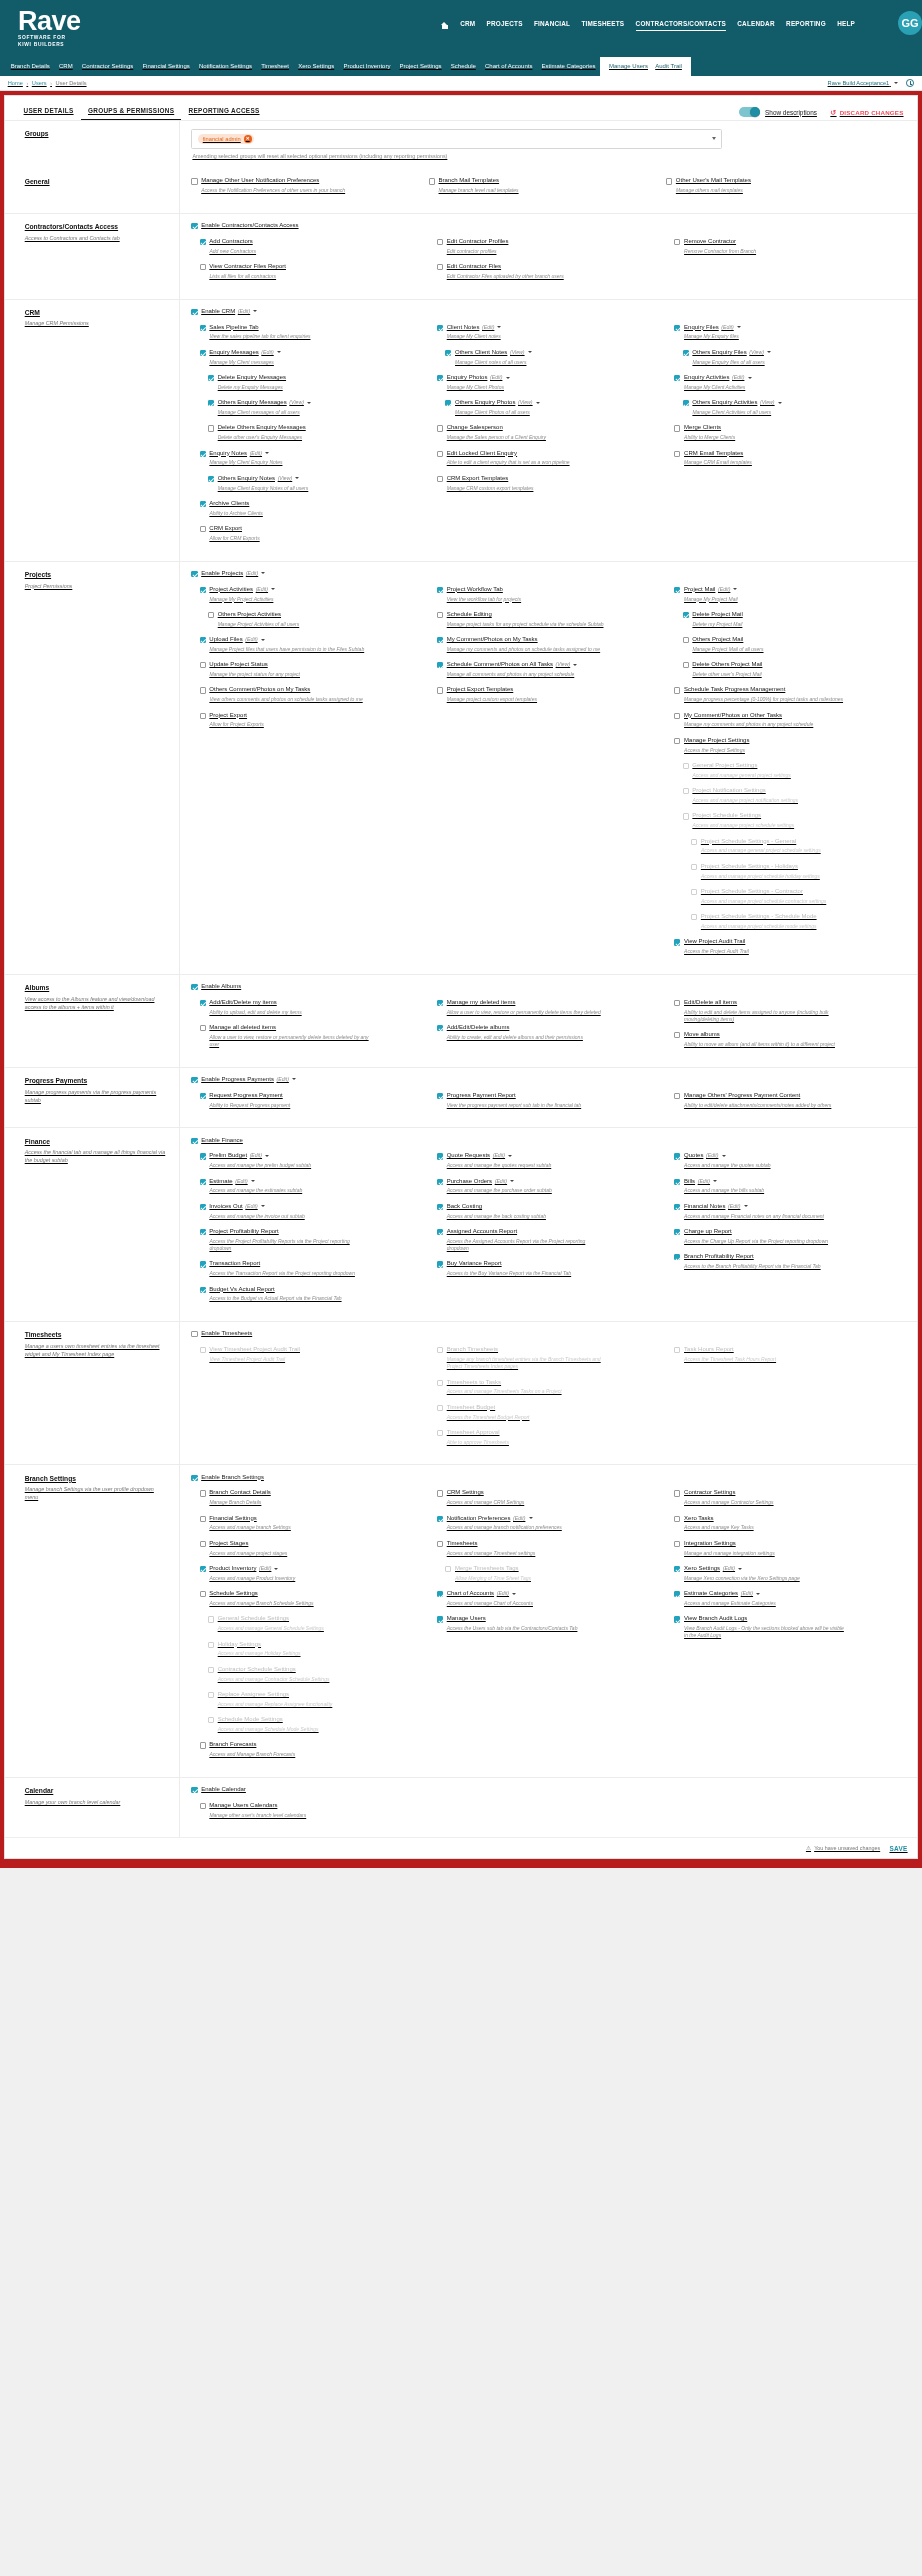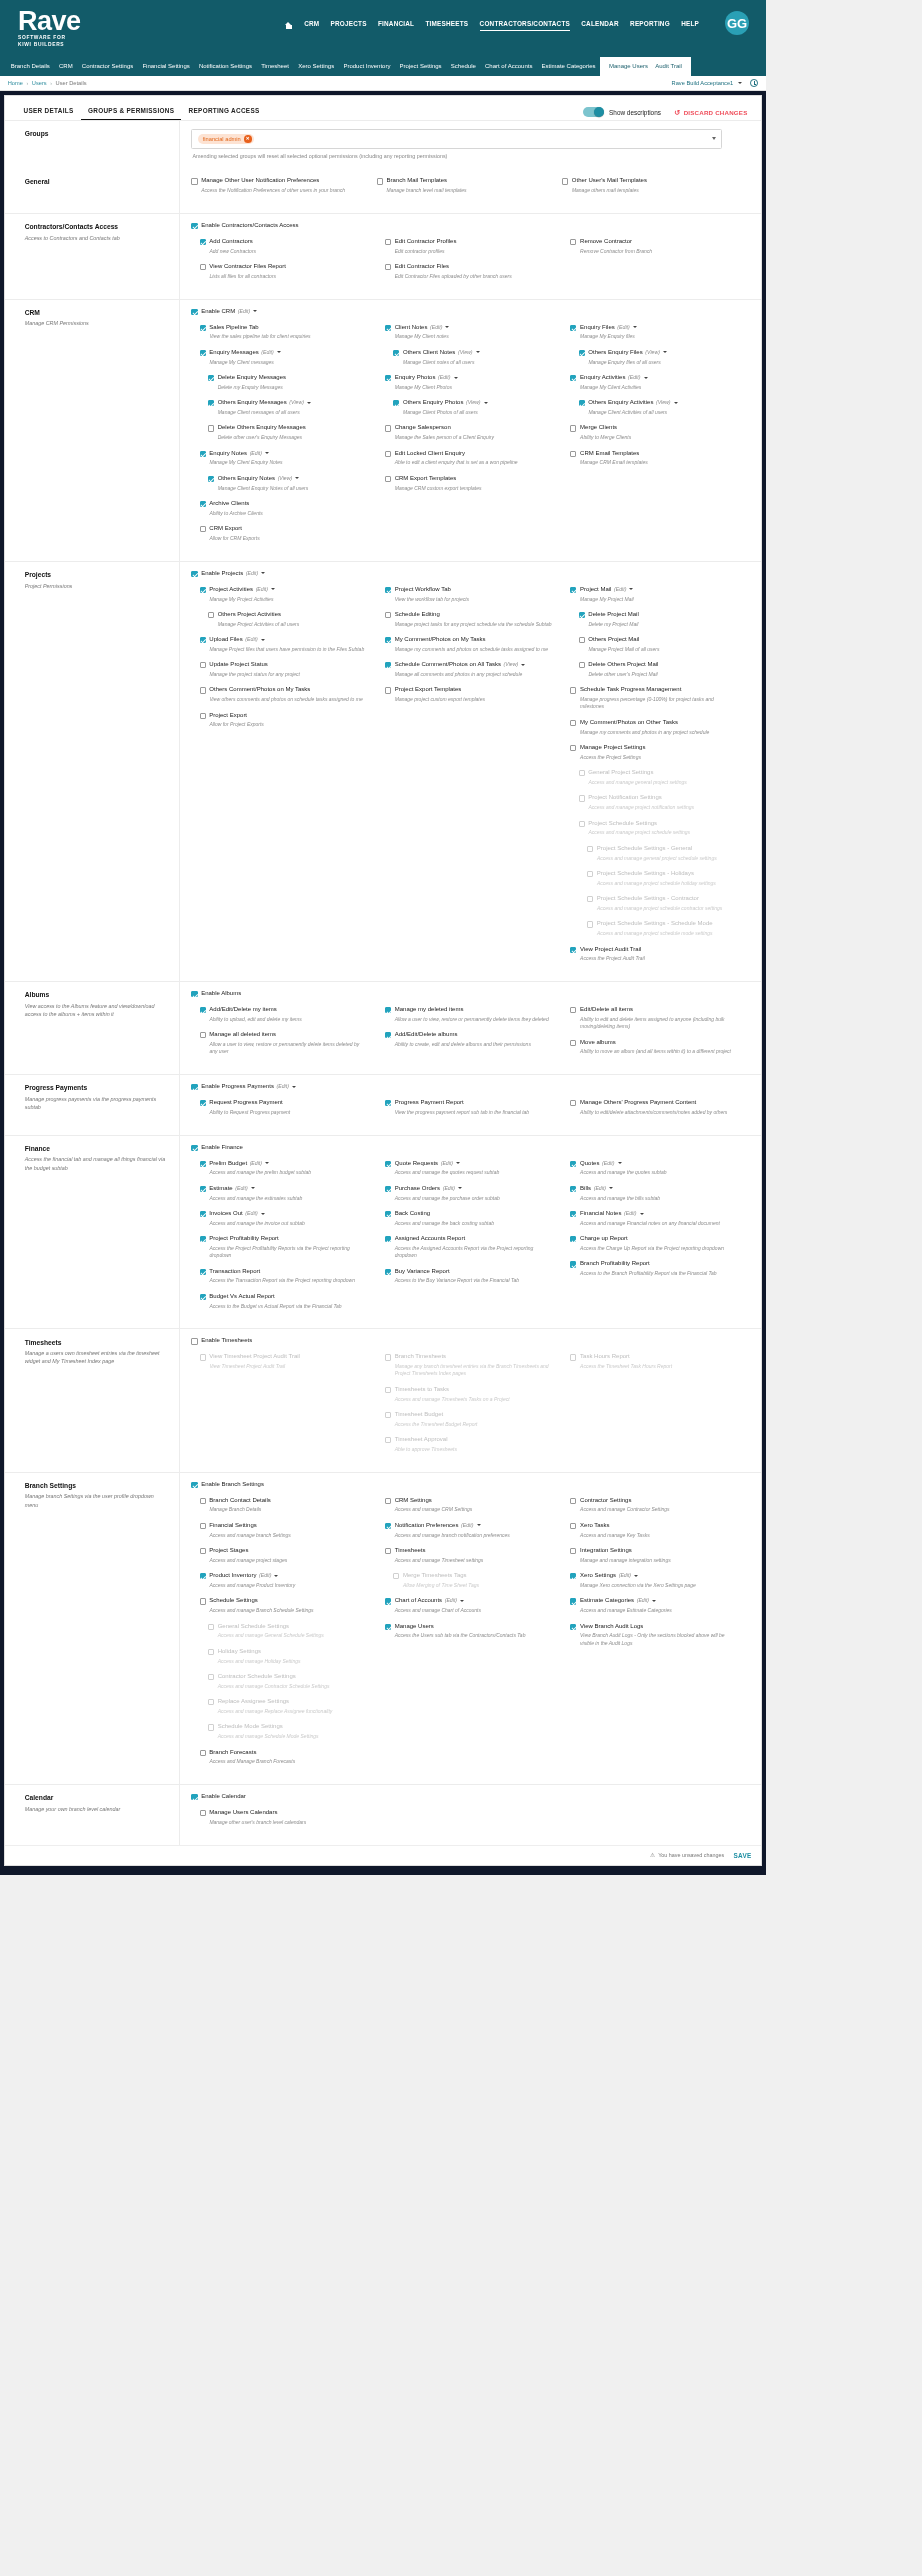--- a/index.html
+++ b/index.html
@@ -2,34 +2,34 @@
 <html style="font-size:8.2px"><head>
 <meta charset="utf-8">
 <style>
   * { box-sizing: border-box; }
   html, body { margin:0; padding:0; }
   body {
     width:922px; background:#f0f0f0;
     font-family:"Liberation Sans", sans-serif;
     -webkit-font-smoothing:antialiased;
   }
-  .page { width:766px; position:relative; background:#0f172a; padding-bottom:5.2px;}
+  .page { width:922px; position:relative; background:#b91c1c; padding-bottom:5.2px;text-decoration:underline;}
 
   
   .topbar { background:#125b69; height:57px; position:relative; }
   .logo { position:absolute; left:18px; top:9.3px; color:#fff; }
   .logo .word { font-size:27px; font-weight:bold; line-height:24px; letter-spacing:-0.5px;}
   .logo .sub { font-size:4.9px; letter-spacing:0.7px; font-weight:bold; line-height:5.7px; margin-top:1.5px;}
   .mainnav { position:absolute; right:67px; top:19.6px; display:flex; align-items:center; gap:11.3px;}
   .mainnav a { color:#fff; text-decoration:none; font-size:6.4px; font-weight:bold; letter-spacing:0.2px; padding-bottom:3.6px; border-bottom:1.5px solid transparent;}
   .mainnav a.active { border-bottom-color:#fff; }
   .home-ic { width:7.7px; height:7.2px; display:inline-block; position:relative; }
   .home-ic:before{content:"";position:absolute;left:0;top:0;border-left:3.9px solid transparent;border-right:3.9px solid transparent;border-bottom:3.6px solid #fff;}
   .home-ic:after{content:"";position:absolute;left:1.3px;top:3.1px;width:5.2px;height:4.1px;background:#fff;}
-  .avatar { position:absolute; right:17px; top:11.3px; width:24px; height:24px; border-radius:50%; background:#2aa0b5; color:#fff; font-size:13px; font-weight:bold; display:flex; align-items:center; justify-content:center;}
+  .avatar { position:absolute; right:0; top:11.3px; width:24px; height:24px; border-radius:50%; background:#2aa0b5; color:#fff; font-size:11px; font-weight:bold; display:flex; align-items:center; justify-content:center;}
 
   
   .subnav { background:#125b69; height:18.5px; display:flex; align-items:center; padding-left:6.2px; position:relative;}
   .subnav a { color:#fff; text-decoration:none; font-size:6px; margin:0 4.6px; white-space:nowrap;}
   .subnav .tabwhite { background:#fff; color:#125b69; height:18.5px; display:flex; align-items:center; padding:0 5.2px; margin:0; font-size:6px;}
   .subnav .tabwhite span { margin:0 3.6px; color:#1b5f6c;}
 
   
   .crumbbar { background:#fff; height:15.5px; display:flex; align-items:center; padding-left:6.2px; border-bottom:0.5px solid #e3e3e3; font-size:5.7px;}
   .crumbbar a { color:#2e8c9e; text-decoration:none; margin:0 1.5px;}

